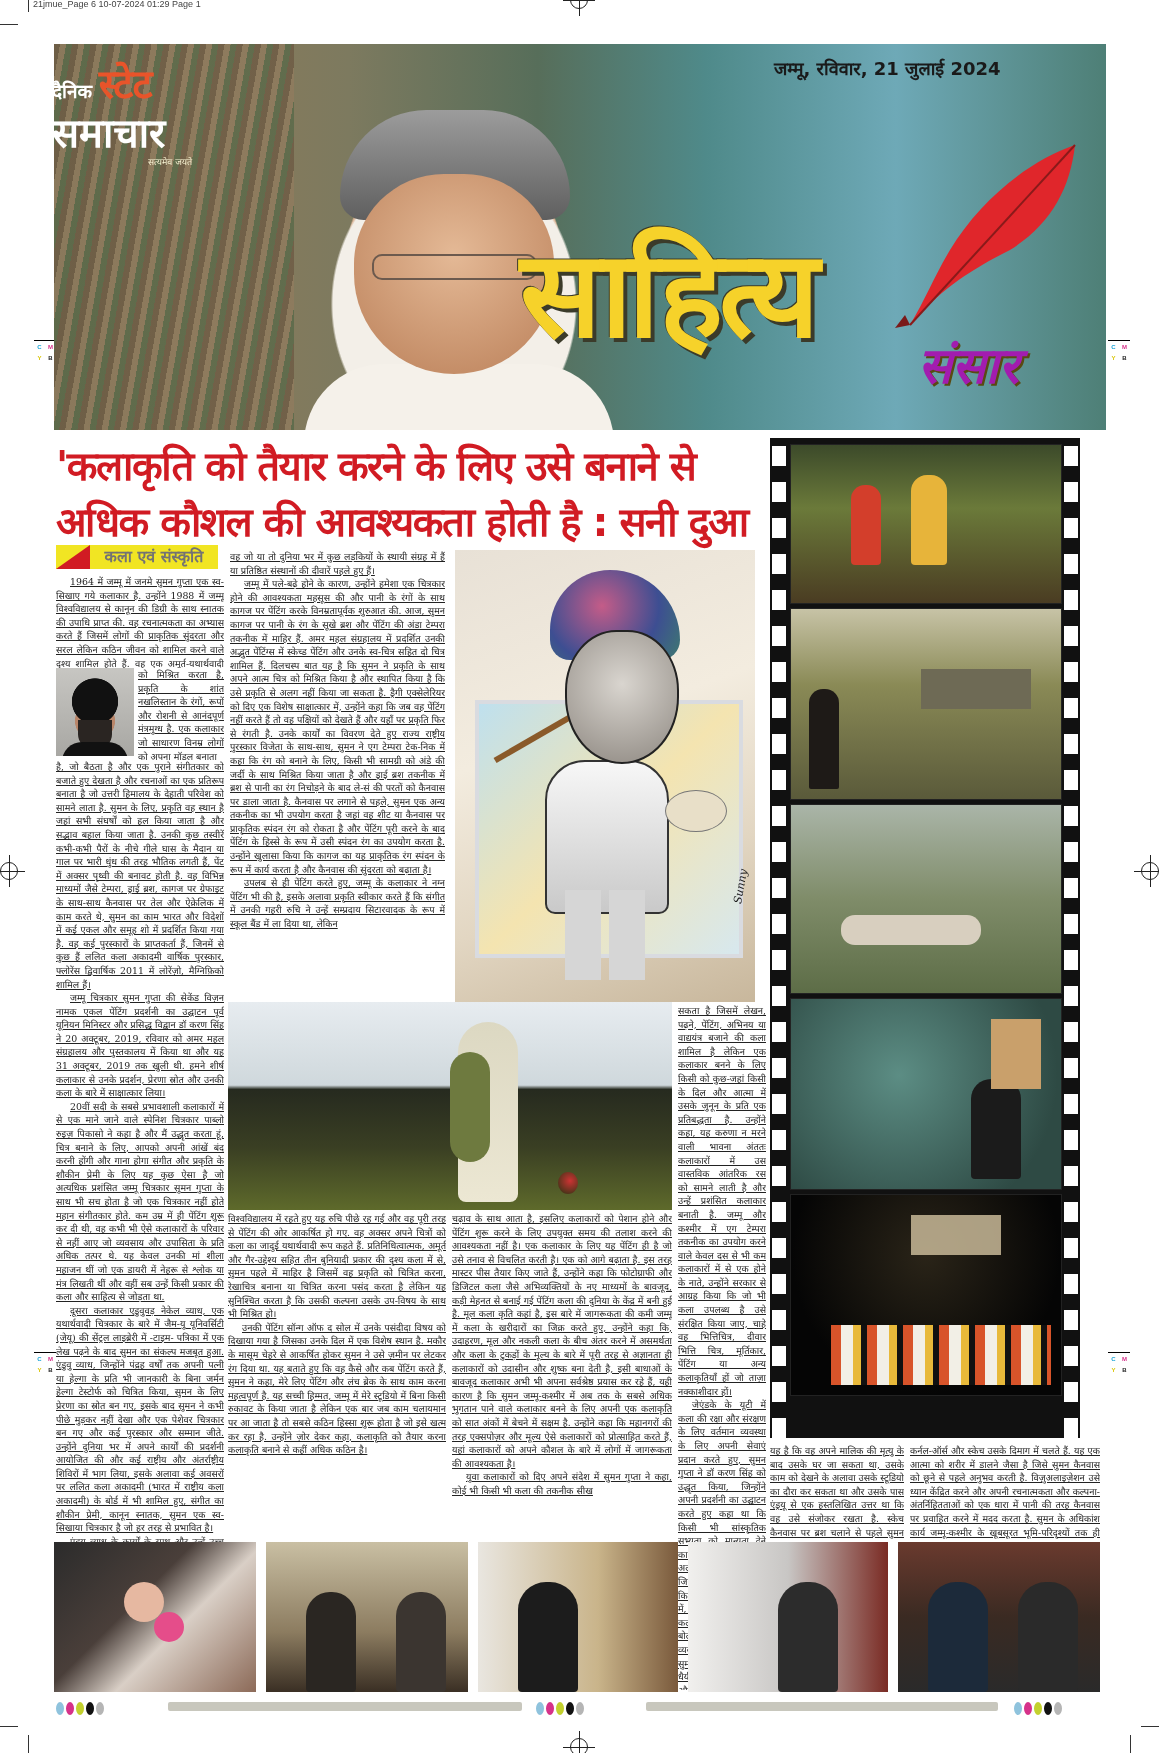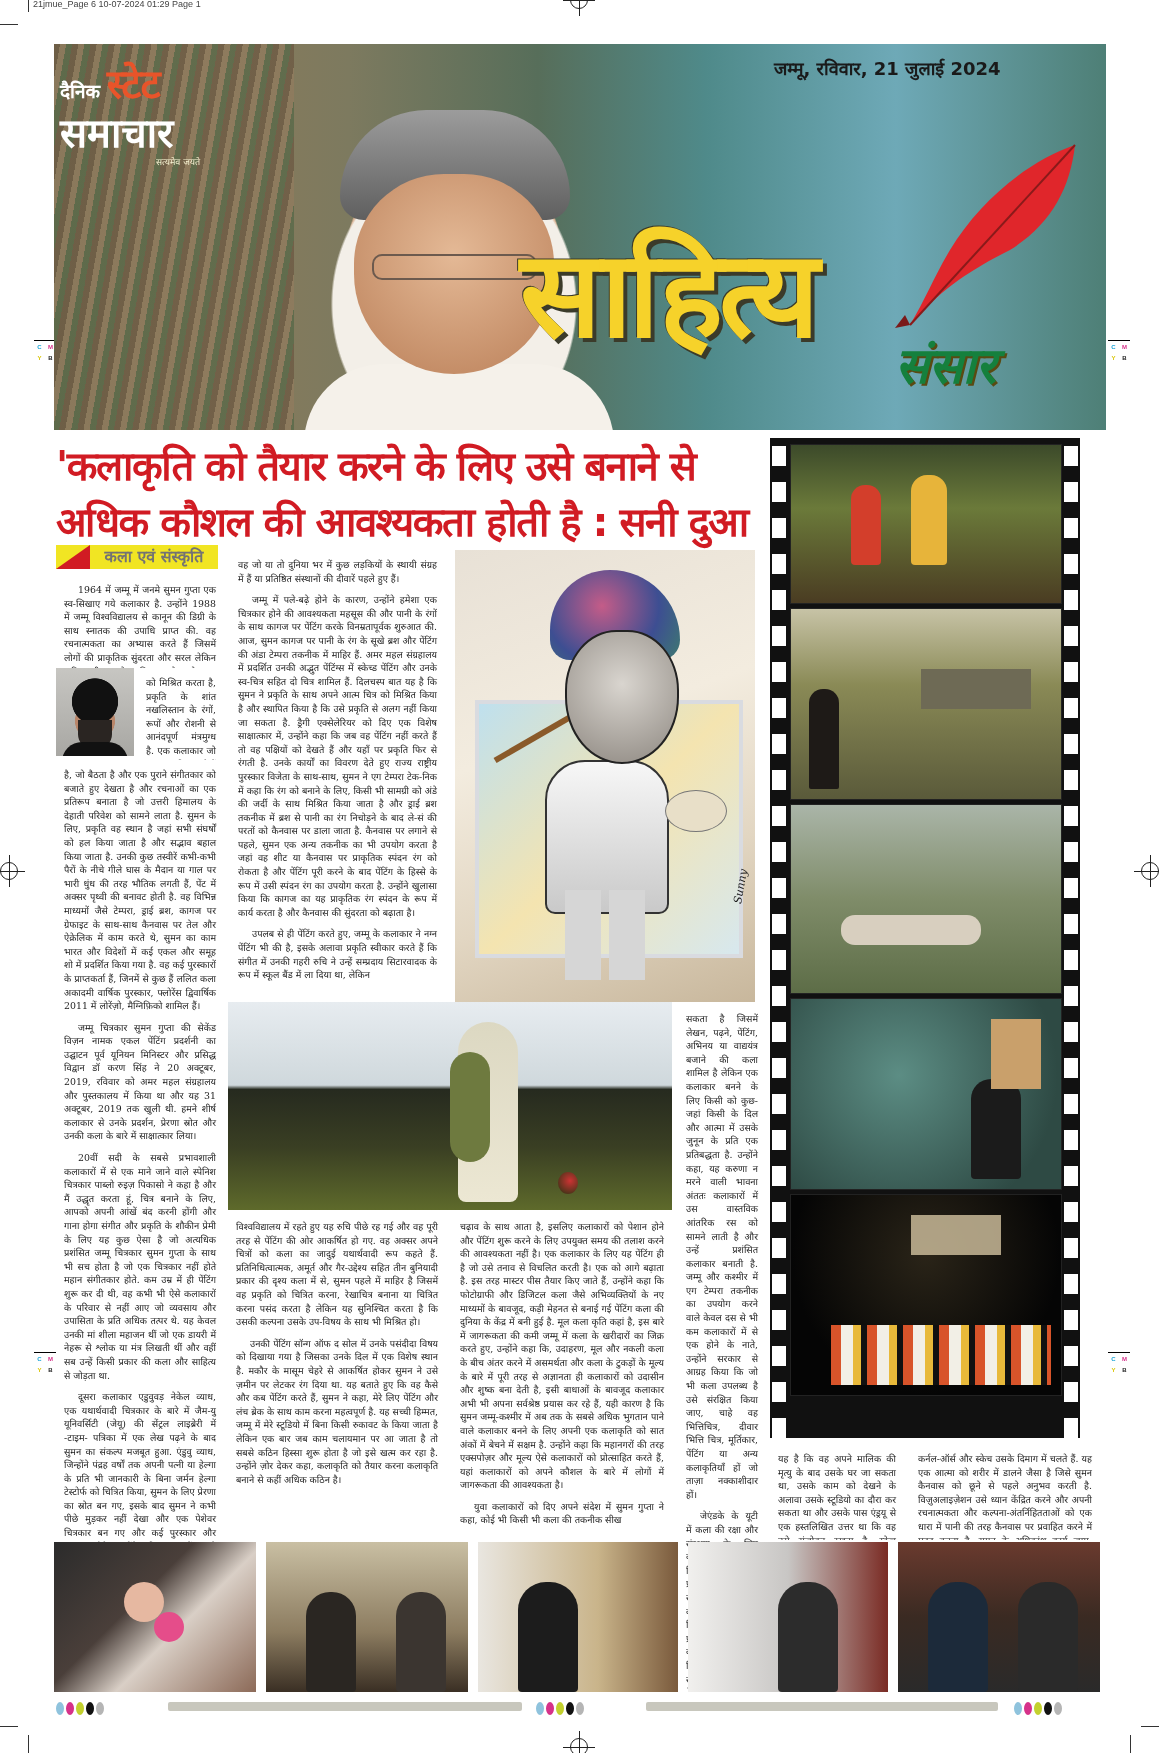--- a/index.html
+++ b/index.html
@@ -15,37 +15,37 @@
   .mast{left:54px;top:44px;width:1052px;height:386px;overflow:hidden;
     background:
      radial-gradient(ellipse 220px 260px at 400px 260px,#f3efe8 0 55%,transparent 56%),
      radial-gradient(ellipse 150px 120px at 400px 200px,#d9b191 0 70%,transparent 71%),
      linear-gradient(90deg,#6d6b4c 0,#8a7a5a 14%,#7d7a5f 28%,#576e5a 46%,#4f8a8a 62%,#6ea9b7 80%,#4e7f76 100%);}
   .mast .tree{position:absolute;left:0;top:0;width:240px;height:386px;background:repeating-linear-gradient(100deg,#6e5c45 0 6px,#8f7b5e 6px 12px,#5b6a4a 12px 18px);opacity:.85;}
   .mast .hair{position:absolute;left:286px;top:66px;width:230px;height:110px;border-radius:110px 110px 30px 30px;background:linear-gradient(#9c9c9c,#5f5f5f);}
   .mast .face{position:absolute;left:300px;top:130px;width:200px;height:200px;border-radius:45% 45% 50% 50%;background:radial-gradient(circle at 50% 40%,#e4b996,#c58e68 75%);}
   .mast .glasses{position:absolute;left:318px;top:210px;width:165px;height:26px;border:2px solid #6c5a4e;border-radius:10px;box-sizing:border-box;}
   .mast .shirt{position:absolute;left:250px;top:320px;width:310px;height:80px;border-radius:120px 120px 0 0;background:#f5f1ea;}
-  .logo{left:60px;top:55px;color:#fff;}
+  .logo{left:52px;top:55px;color:#fff;}
   .logo .l1{font:bold 19px "DejaVu Sans",sans-serif;}
   .logo .l1 b{font-size:40px;color:#e8542a;letter-spacing:-1px;}
   .logo .l2{font:bold 40px "DejaVu Sans",sans-serif;margin-top:-6px;}
   .logo .l3{font:9px "DejaVu Sans",sans-serif;margin-left:96px;margin-top:-4px;color:#f5f0d0;}
   .dateline{left:774px;top:56px;font:bold 18px "DejaVu Sans",sans-serif;color:#1a1a1a;}
   .sahitya{left:520px;top:235px;font:bold 120px "DejaVu Sans",sans-serif;color:#f6d22a;text-shadow:4px 4px 0 #3b3b2a,-1px -1px 0 #3b3b2a;letter-spacing:-4px;line-height:1;}
-  .sansar{left:895px;top:330px;font:italic bold 50px "DejaVu Serif",serif;color:#15803d;text-shadow:2px 2px 0 #5a4a12;}
+  .sansar{left:918px;top:330px;font:italic bold 50px "DejaVu Serif",serif;color:#a21caf;text-shadow:2px 2px 0 #5a4a12;}
   .feather{left:880px;top:140px;width:200px;height:190px;}
   
   .headline{left:56px;top:438px;width:700px;font:bold 40px "DejaVu Sans",sans-serif;color:#d11b23;line-height:56px;letter-spacing:-1.5px;}
   .section-tag{left:56px;top:545px;width:162px;height:24px;background:#f1e523;}
   .section-tag .blk{position:absolute;left:0;top:0;width:34px;height:24px;background:#d11b23;clip-path:polygon(0 100%,100% 0,100% 100%);}
   .section-tag .lab{position:absolute;left:36px;top:1px;width:124px;height:22px;font:bold 16px "DejaVu Sans",sans-serif;color:#737373;text-align:center;line-height:22px;}
   
   .col{font:9.4px/13.6px "DejaVu Serif",serif;text-align:justify;color:#222;overflow:hidden;}
-  .col p{margin:8px;text-indent:14px;}
+  .col p{margin:0;text-indent:14px;text-decoration:underline;}
   .imgbox{overflow:hidden;}
   .portrait{left:56px;top:668px;width:78px;height:88px;background:radial-gradient(circle at 50% 38%,#111 0 34%,transparent 35%),radial-gradient(circle at 50% 60%,#b9866a 0 30%,transparent 31%),linear-gradient(#c7c6c2,#a8a7a3);}
   .portrait .beard{position:absolute;left:22px;top:52px;width:34px;height:30px;border-radius:0 0 16px 16px;background:#2a2522;}
   .portrait .body{position:absolute;left:6px;top:74px;width:66px;height:20px;border-radius:20px 20px 0 0;background:#111;}
   .caric{left:455px;top:550px;width:300px;height:452px;background:linear-gradient(160deg,#e8e1d6 0,#f3ecdf 40%,#e2d6c2 70%,#c8b79c 100%);}
   .caric .canvas{position:absolute;left:20px;top:150px;width:260px;height:250px;background:linear-gradient(135deg,#bfe0ee,#f4e4b0 50%,#d7e8ee);border:4px solid #d9dbe0;}
   .caric .hair{position:absolute;left:95px;top:20px;width:130px;height:90px;border-radius:60px 70px 20px 20px;background:radial-gradient(circle at 40% 40%,#c45c88,#3d4e92 60%,#3e7a70);}
   .caric .head{position:absolute;left:110px;top:80px;width:110px;height:130px;border-radius:45% 45% 50% 50%;background:radial-gradient(circle at 50% 40%,#d9d5cf,#8d8780);border:2px solid #222;}
   .caric .body{position:absolute;left:90px;top:210px;width:120px;height:150px;border-radius:40px 40px 10px 10px;background:linear-gradient(#f7f7f7,#c9c9c9);border:2px solid #333;}
   .caric .legs{position:absolute;left:110px;top:340px;width:80px;height:90px;background:linear-gradient(90deg,#d6d6d6 0 45%,transparent 45% 55%,#d6d6d6 55%);}

